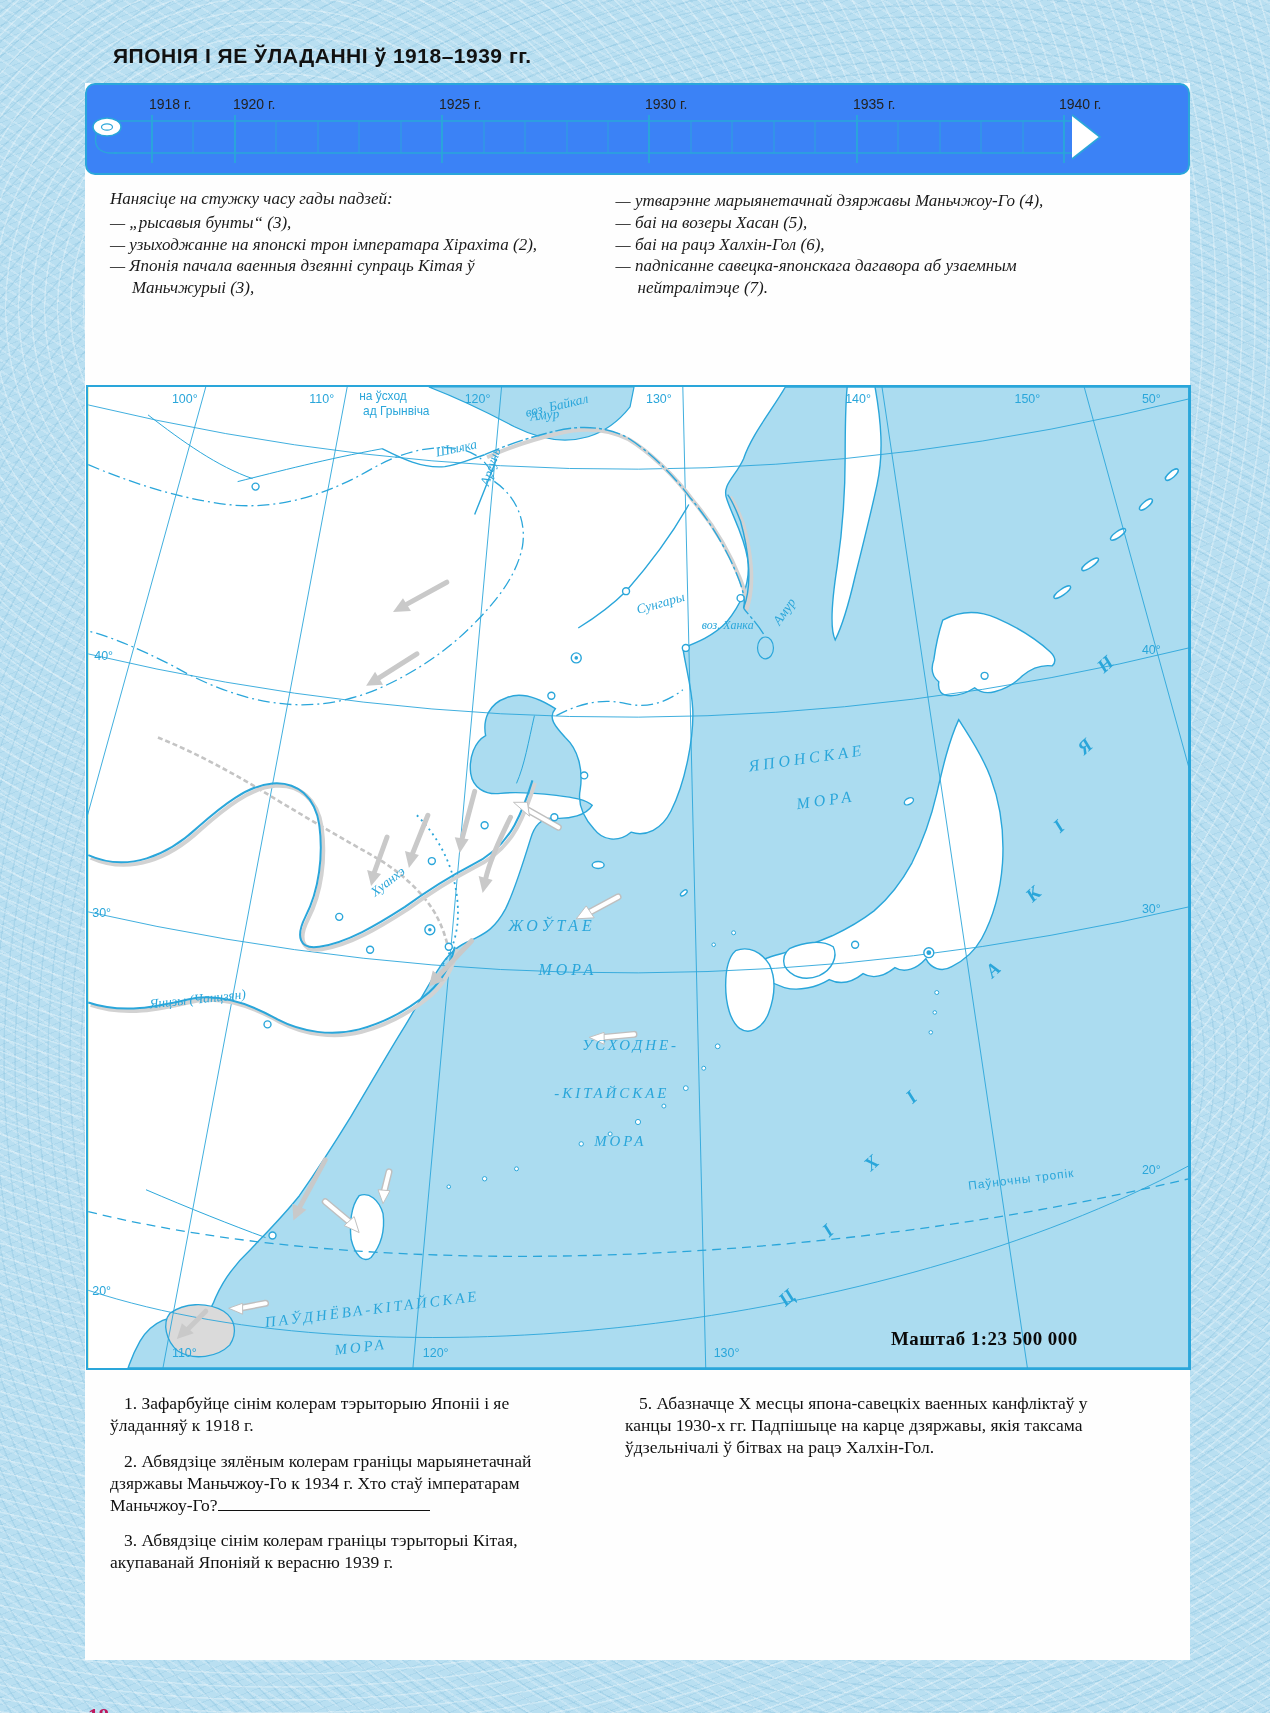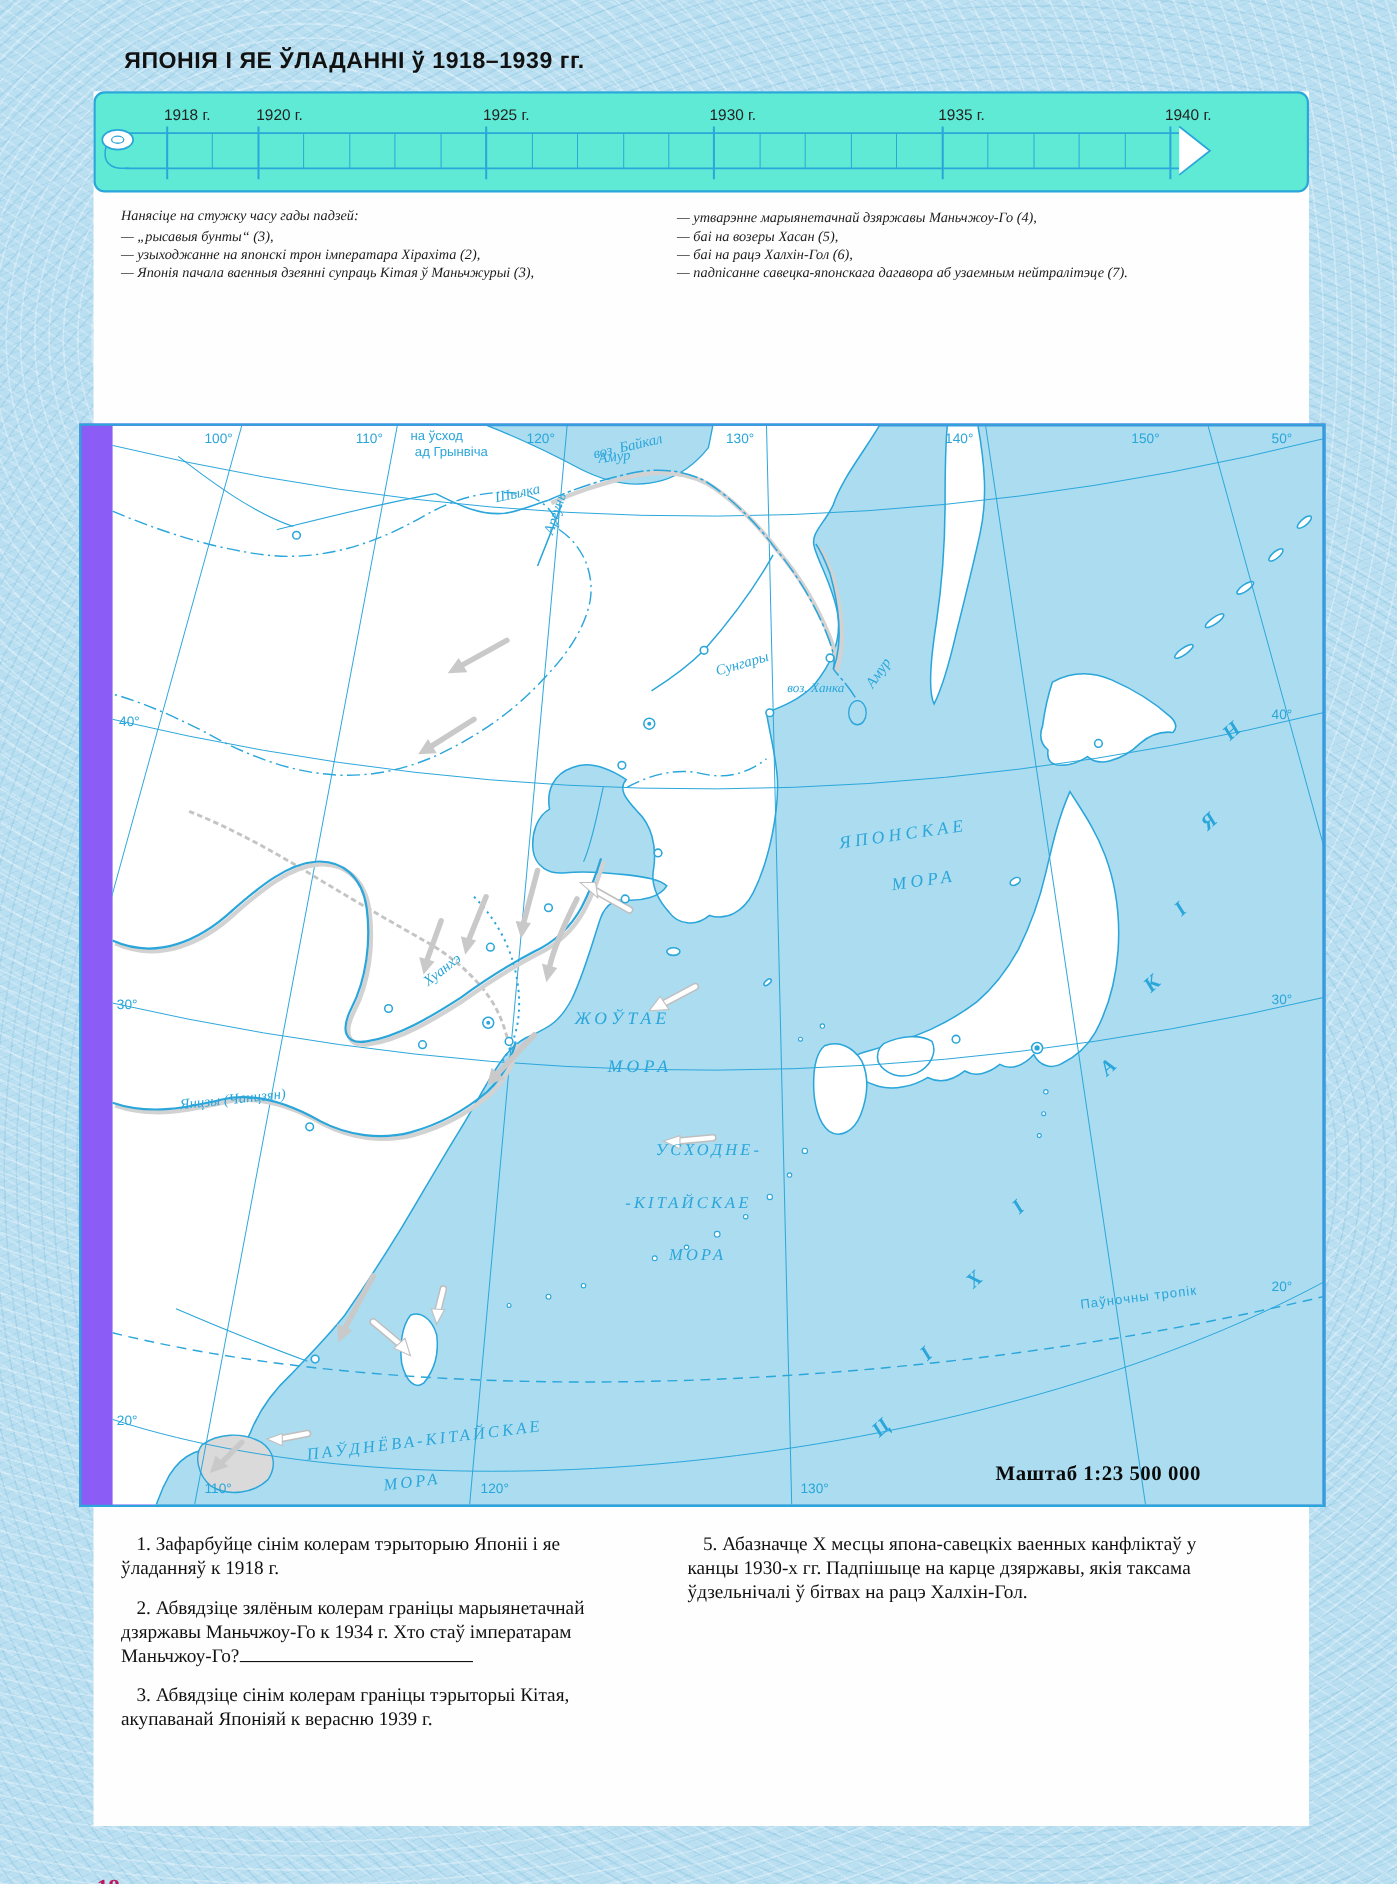--- a/index.html
+++ b/index.html
@@ -16,30 +16,30 @@
   }
   .sheet{position:absolute;left:85px;top:83px;width:1105px;height:1577px;background:#fefefe;}
   .title{
     position:absolute;left:88px;top:44px;width:900px;
     font-family:"Liberation Sans", sans-serif;font-weight:bold;font-size:21px;color:#111;
     letter-spacing:.5px;
     margin-left:25px;
   }
   .timeline-box{
     position:absolute;left:85px;top:83px;width:1101px;height:88px;
-    background:#5eead4;border:2px solid #2aa6da;border-radius:10px;
+    background:#3b82f6;border:2px solid #2aa6da;border-radius:10px;
   }
   .intro{position:absolute;left:110px;top:188px;width:1000px;display:flex;gap:60px;
-    font-style:italic;font-size:13px;line-height:1.28;color:#1a1a1a;}
+    font-style:italic;font-size:17px;line-height:1.28;color:#1a1a1a;}
   .intro .col-l{width:455px;}
   .intro .col-r{width:505px;}
   .intro p{margin:0 0 2px 0;}
   .intro ul{margin:2px 0 0 0;padding:0;list-style:none;}
   .intro li{padding-left:22px;text-indent:-22px;margin:0;}
-  .map-box{position:absolute;left:72px;top:385px;width:1101px;height:981px;background:#8b5cf6;border:2px solid #2aa6da;overflow:hidden;padding-left:28px;}
+  .map-box{position:absolute;left:86px;top:385px;width:1101px;height:981px;background:#84cc16;border:2px solid #2aa6da;overflow:hidden;}
   .tasks{position:absolute;left:110px;top:1393px;width:1010px;display:flex;gap:35px;
     font-size:17.5px;line-height:1.25;color:#111;}
   .tasks .col-l{width:480px;}
   .tasks .col-r{width:495px;}
   .tasks p{margin:0 0 14px 0;text-indent:14px;}
   .blank{display:inline-block;width:212px;border-bottom:1.2px solid #111;height:14px;vertical-align:baseline;}
   .pagenum{position:absolute;left:88px;top:1704px;font-weight:bold;font-size:21px;color:#be185d;}
   
   .yr{font:14px "Liberation Sans",sans-serif;fill:#222;}
   .deg{font:12.5px "Liberation Sans",sans-serif;fill:#2aa6da;}

